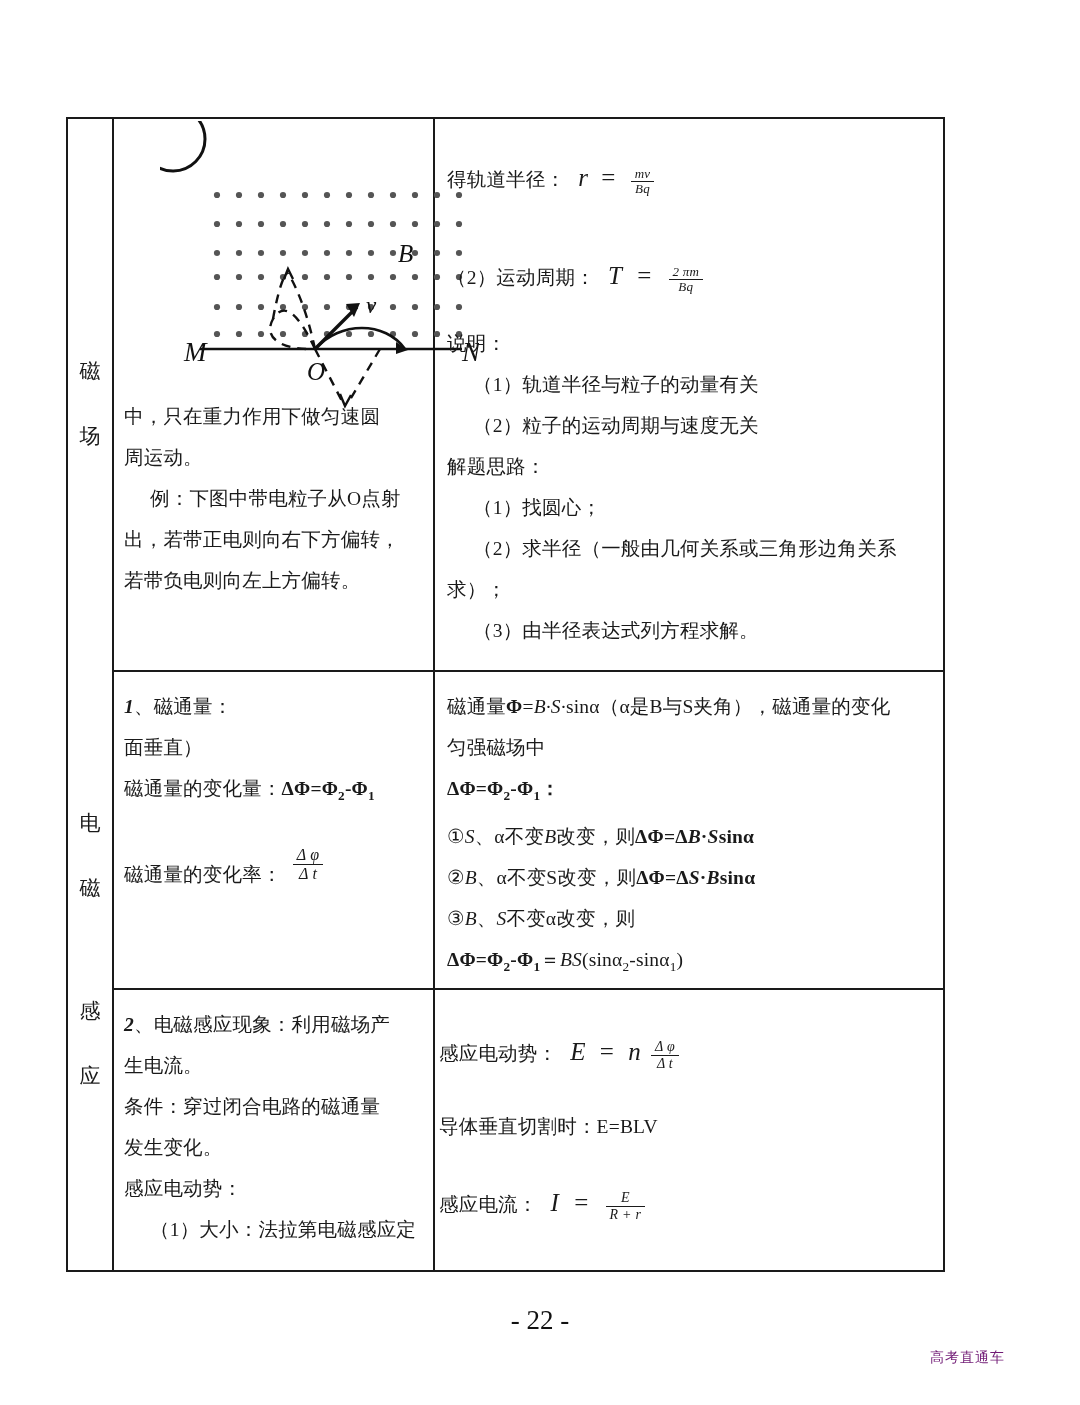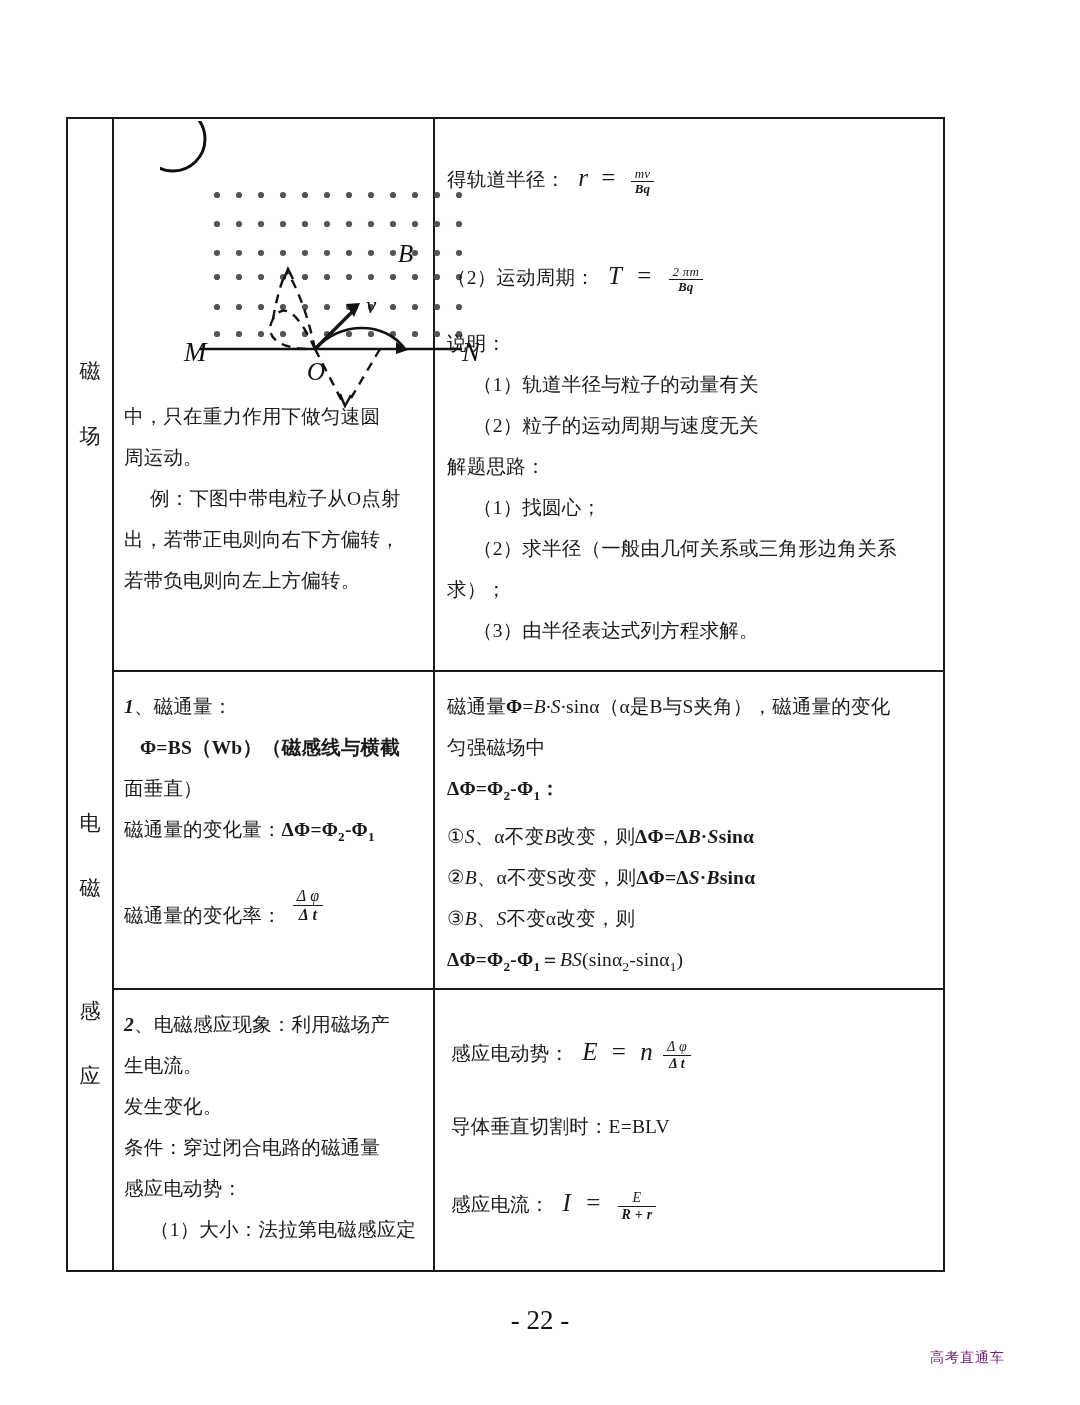--- a/index.html
+++ b/index.html
@@ -58,21 +58,21 @@
 
   .frac{
     display:inline-block;
     vertical-align:-0.55em;
     text-align:center;
     font-size:13px;
     line-height:1.12;
     margin:0 2px;
   }
   .frac .num{display:block;padding:0 4px;border-bottom:1.2px solid #1a1a1a;text-align:center;}
-  .frac .den{display:block;padding:0 4px;font-weight:bold;}
+  .frac .den{display:block;padding:0 4px;}
 
   .eq{font-size:25px;font-style:italic;}
 
   
   .fig{position:absolute;left:46px;top:2px;width:319px;height:290px;}
 
   
   .pagenum{
     position:absolute;left:0;right:0;top:1305px;
     text-align:center;font-size:27px;color:#111;
@@ -274,23 +274,20 @@
         <p>求）；</p>
         <p class="ind">（3）由半径表达式列方程求解。</p>
       </div>
     </div>
 
     <div class="cell left" style="top:553px;height:316px;">
       <div class="txt" style="position:absolute;left:10px;top:14px;width:305px;">
         <p>
           <span class="bold mi">1</span><span>、磁通量：</span>
         </p>
-        <p style="text-indent:16px;">
-          <span class="bold">Φ=BS（Wb）（磁感线与横截</span>
-        </p>
         <p>面垂直）</p>
         <p>
           <span>磁通量的变化量：</span><span class="bold">ΔΦ=Φ<sub>2</sub>-Φ<sub>1</sub></span>
         </p>
         <p style="height:30px;">&nbsp;</p>
         <p>
           <span>磁通量的变化率：</span>
           <span class="frac" style="font-size:16px;vertical-align:.15em;margin-left:6px;">
             <span class="num mi">Δ φ</span>
             <span class="den mi">Δ t</span>
@@ -322,29 +319,29 @@
         </p>
       </div>
     </div>
 
     <div class="cell left" style="top:871px;height:282px;padding-left:46px;">
       <div class="txt" style="position:absolute;left:10px;top:14px;width:305px;">
         <p>
           <span class="bold mi">2</span><span>、电磁感应现象：利用磁场产</span>
         </p>
         <p>生电流。</p>
+        <p>条件：穿过闭合电路的磁通量</p>
         <p>发生变化。</p>
-        <p>条件：穿过闭合电路的磁通量</p>
         <p>感应电动势：</p>
         <p class="ind">（1）大小：法拉第电磁感应定</p>
       </div>
     </div>
 
     <div class="cell right" style="top:871px;height:282px;">
-      <div class="txt" style="position:absolute;left:16px;top:36px;width:498px;">
+      <div class="txt" style="position:absolute;left:4px;top:36px;width:498px;">
 
         <p style="line-height:52px;">
           <span>感应电动势：</span>
           <span class="eq" style="margin-left:8px;">E</span>
           <span class="eq" style="font-style:normal;margin:0 9px;">=</span>
           <span class="eq">n</span>
           <span class="frac" style="font-size:14px;margin-left:5px;">
             <span class="num mi">Δ φ</span>
             <span class="den mi">Δ t</span>
           </span>

